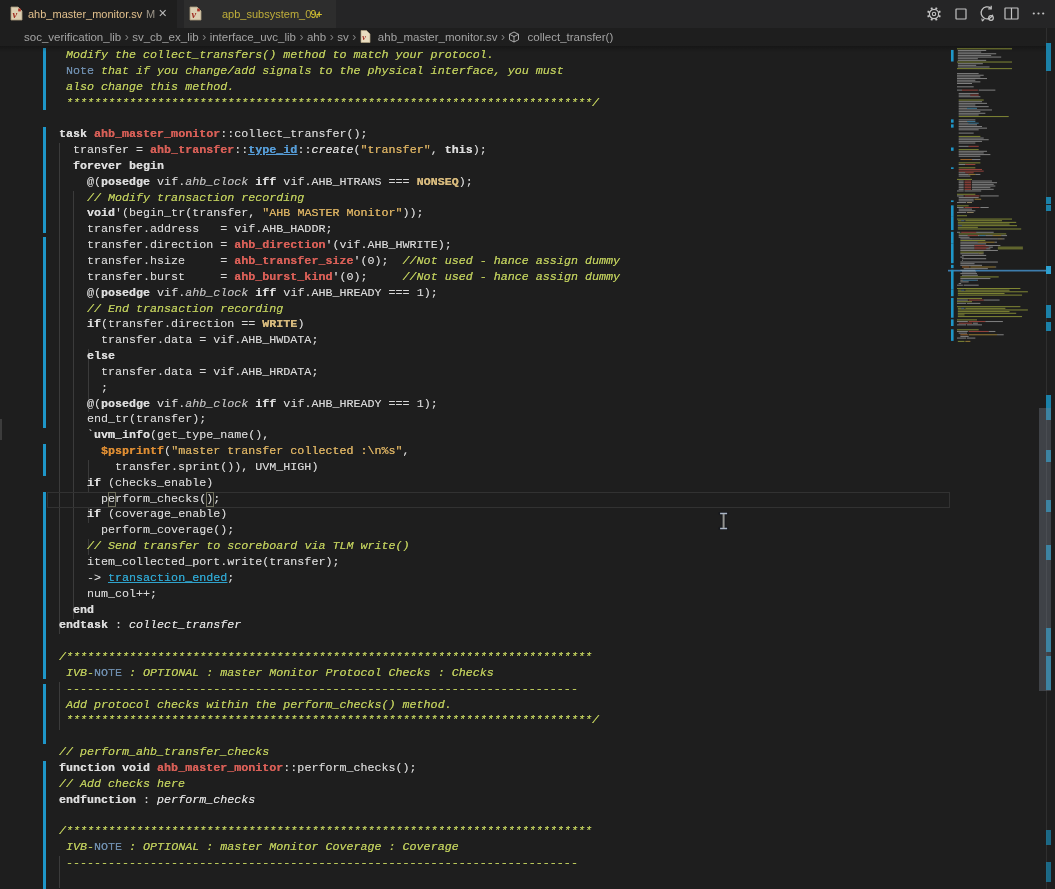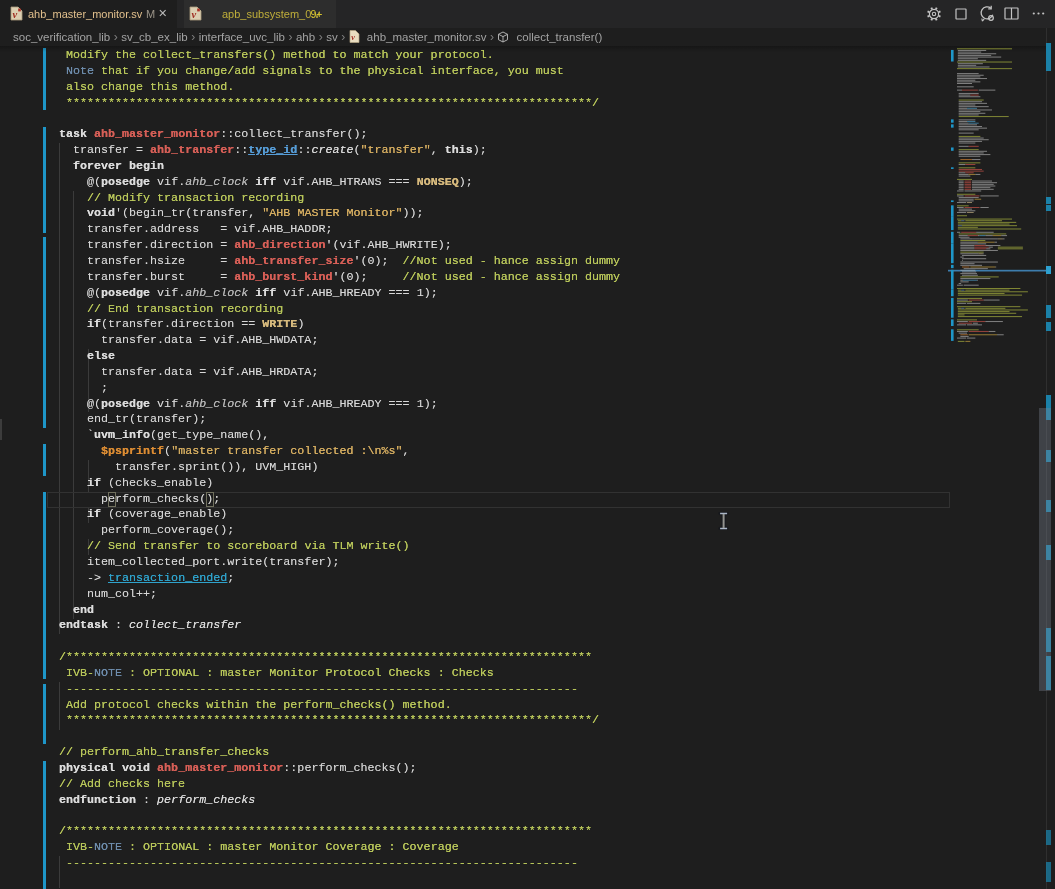--- a/index.html
+++ b/index.html
@@ -18,21 +18,21 @@
 #gutter { position:absolute; left:0; top:48px; width:40px; text-align:right;
   font-family:"Liberation Mono", monospace; font-size:11.7px; line-height:15.85px;
   color:#858585; text-shadow:0 0 0.6px rgba(133,133,133,0.55); }
 #code { position:absolute; left:58.9px; top:48px;
   font-family:"Liberation Mono", monospace; font-size:11.7px; line-height:15.85px;
   color:#d8d8d8; text-shadow:0 0 0.6px rgba(216,216,216,0.5); }
 #code span { text-shadow:0 0 0.6px currentColor; }
 .k  { font-weight:bold; color:#dcdcdc; }
 .r  { font-weight:bold; color:#d75f57; }
 .b  { font-weight:bold; color:#569cd6;text-decoration:underline; }
-.c  { color:#b9c75a;margin-top:29px; }
+.c  { font-style:italic; color:#b9c75a;margin-top:29px; }
 .s  { color:#d5ad60; }
 .o  { font-weight:bold; color:#de8d33; }
 .t  { font-weight:bold; color:#d7ba7d; }
 .e  { color:#2fa3cc; text-decoration:underline; }
 .g  { color:#6f8eae; }
 .ic { font-style:italic; color:#b5b5b5; }
 .itw{ font-style:italic; color:#d8d8d8; }
 .gbar { position:absolute; left:43px; width:3px; background:#1e96c8; }
 .iguide { position:absolute; width:1px; background:#3b3b3b; }
 </style>
@@ -80,21 +80,21 @@
  <rect x="1" y="1" width="13" height="11" rx="0.5"></rect>
  <path d="M7.5 1 v11"></path>
 </svg>
 <svg class="abs" style="left:1032px;top:11px" width="13" height="5" viewBox="0 0 13 5" fill="#c4c4c4">
  <circle cx="1.8" cy="2.5" r="1.1"></circle>
         <circle cx="6.5" cy="2.5" r="1.1"></circle>
         <circle cx="11.2" cy="2.5" r="1.1"></circle>
 </svg>
 
   </div>
-  <div id="crumbs"><span style="padding-left:13px">soc_verification_lib</span><span class="sep">›</span>sv_cb_ex_lib<span class="sep">›</span>interface_uvc_lib<span class="sep">›</span>ahb<span class="sep">›</span>sv<span class="sep">›</span><svg style="vertical-align:-2px;margin-right:4px" width="11" height="13" viewBox="0 0 11 13">
+  <div id="crumbs"><span style="padding-left:24px">soc_verification_lib</span><span class="sep">›</span>sv_cb_ex_lib<span class="sep">›</span>interface_uvc_lib<span class="sep">›</span>ahb<span class="sep">›</span>sv<span class="sep">›</span><svg style="vertical-align:-2px;margin-right:4px" width="11" height="13" viewBox="0 0 11 13">
  <path d="M1 0.5 h5.5 l3.5 3.5 v8.5 h-9 z" fill="#e9ddc0" stroke="#b4a584" stroke-width="0.7"></path>
  <text x="2.3" y="10" font-family="Liberation Serif" font-style="italic" font-weight="bold" font-size="8" fill="#a02c22">v</text>
 </svg> ahb_master_monitor.sv<span class="sep">›</span><svg style="vertical-align:-2px;margin-right:4px" width="12" height="12" viewBox="0 0 12 12" fill="none" stroke="#bdbdbd" stroke-width="0.9">
  <path d="M6 1 L10.5 3.3 V8.7 L6 11 L1.5 8.7 V3.3 Z"></path>
  <path d="M1.5 3.3 L6 5.6 L10.5 3.3 M6 5.6 V11"></path>
 </svg> collect_transfer()</div>
   <div id="decor">
       <div class="gbar" style="top:48.0px;height:62.4px"></div>
 <div class="gbar" style="top:127.2px;height:105.9px"></div>
 <div class="gbar" style="top:237.2px;height:191.2px"></div>
@@ -160,21 +160,21 @@
   <span class="k">end</span>
 <span class="k">endtask</span> : <span class="itw">collect_transfer</span>
 
 <span class="c">/***************************************************************************</span>
 <span class="c"> IVB-</span><span class="g">NOTE</span><span class="c"> : OPTIONAL : master Monitor Protocol Checks : Checks</span>
 <span class="c"> -------------------------------------------------------------------------</span>
 <span class="c"> Add protocol checks within the perform_checks() method.</span>
 <span class="c"> ***************************************************************************/</span>
 
 <span class="c">// perform_ahb_transfer_checks</span>
-<span class="k">physical</span> <span class="k">void</span> <span class="r">ahb_master_monitor</span>::perform_checks();
+<span class="k">function</span> <span class="k">void</span> <span class="r">ahb_master_monitor</span>::perform_checks();
 <span class="c">// Add checks here</span>
 <span class="k">endfunction</span> : <span class="itw">perform_checks</span>
 
 <span class="c">/***************************************************************************</span>
 <span class="c"> IVB-</span><span class="g">NOTE</span><span class="c"> : OPTIONAL : master Monitor Coverage : Coverage</span>
 <span class="c"> -------------------------------------------------------------------------</span></pre>
 <svg class="abs" style="left:948px;top:0" width="107" height="889" viewBox="0 0 107 889">
       <rect x="0" y="269.80" width="98" height="1.7" fill="#3f83b5" fill-opacity="0.95"></rect>
       <rect x="9.00" y="48.30" width="55.04" height="1.00" fill="#a9b33f" fill-opacity="0.70"></rect>
       <rect x="9.83" y="49.95" width="28.36" height="1.00" fill="#a9a9a9" fill-opacity="0.70"></rect>

